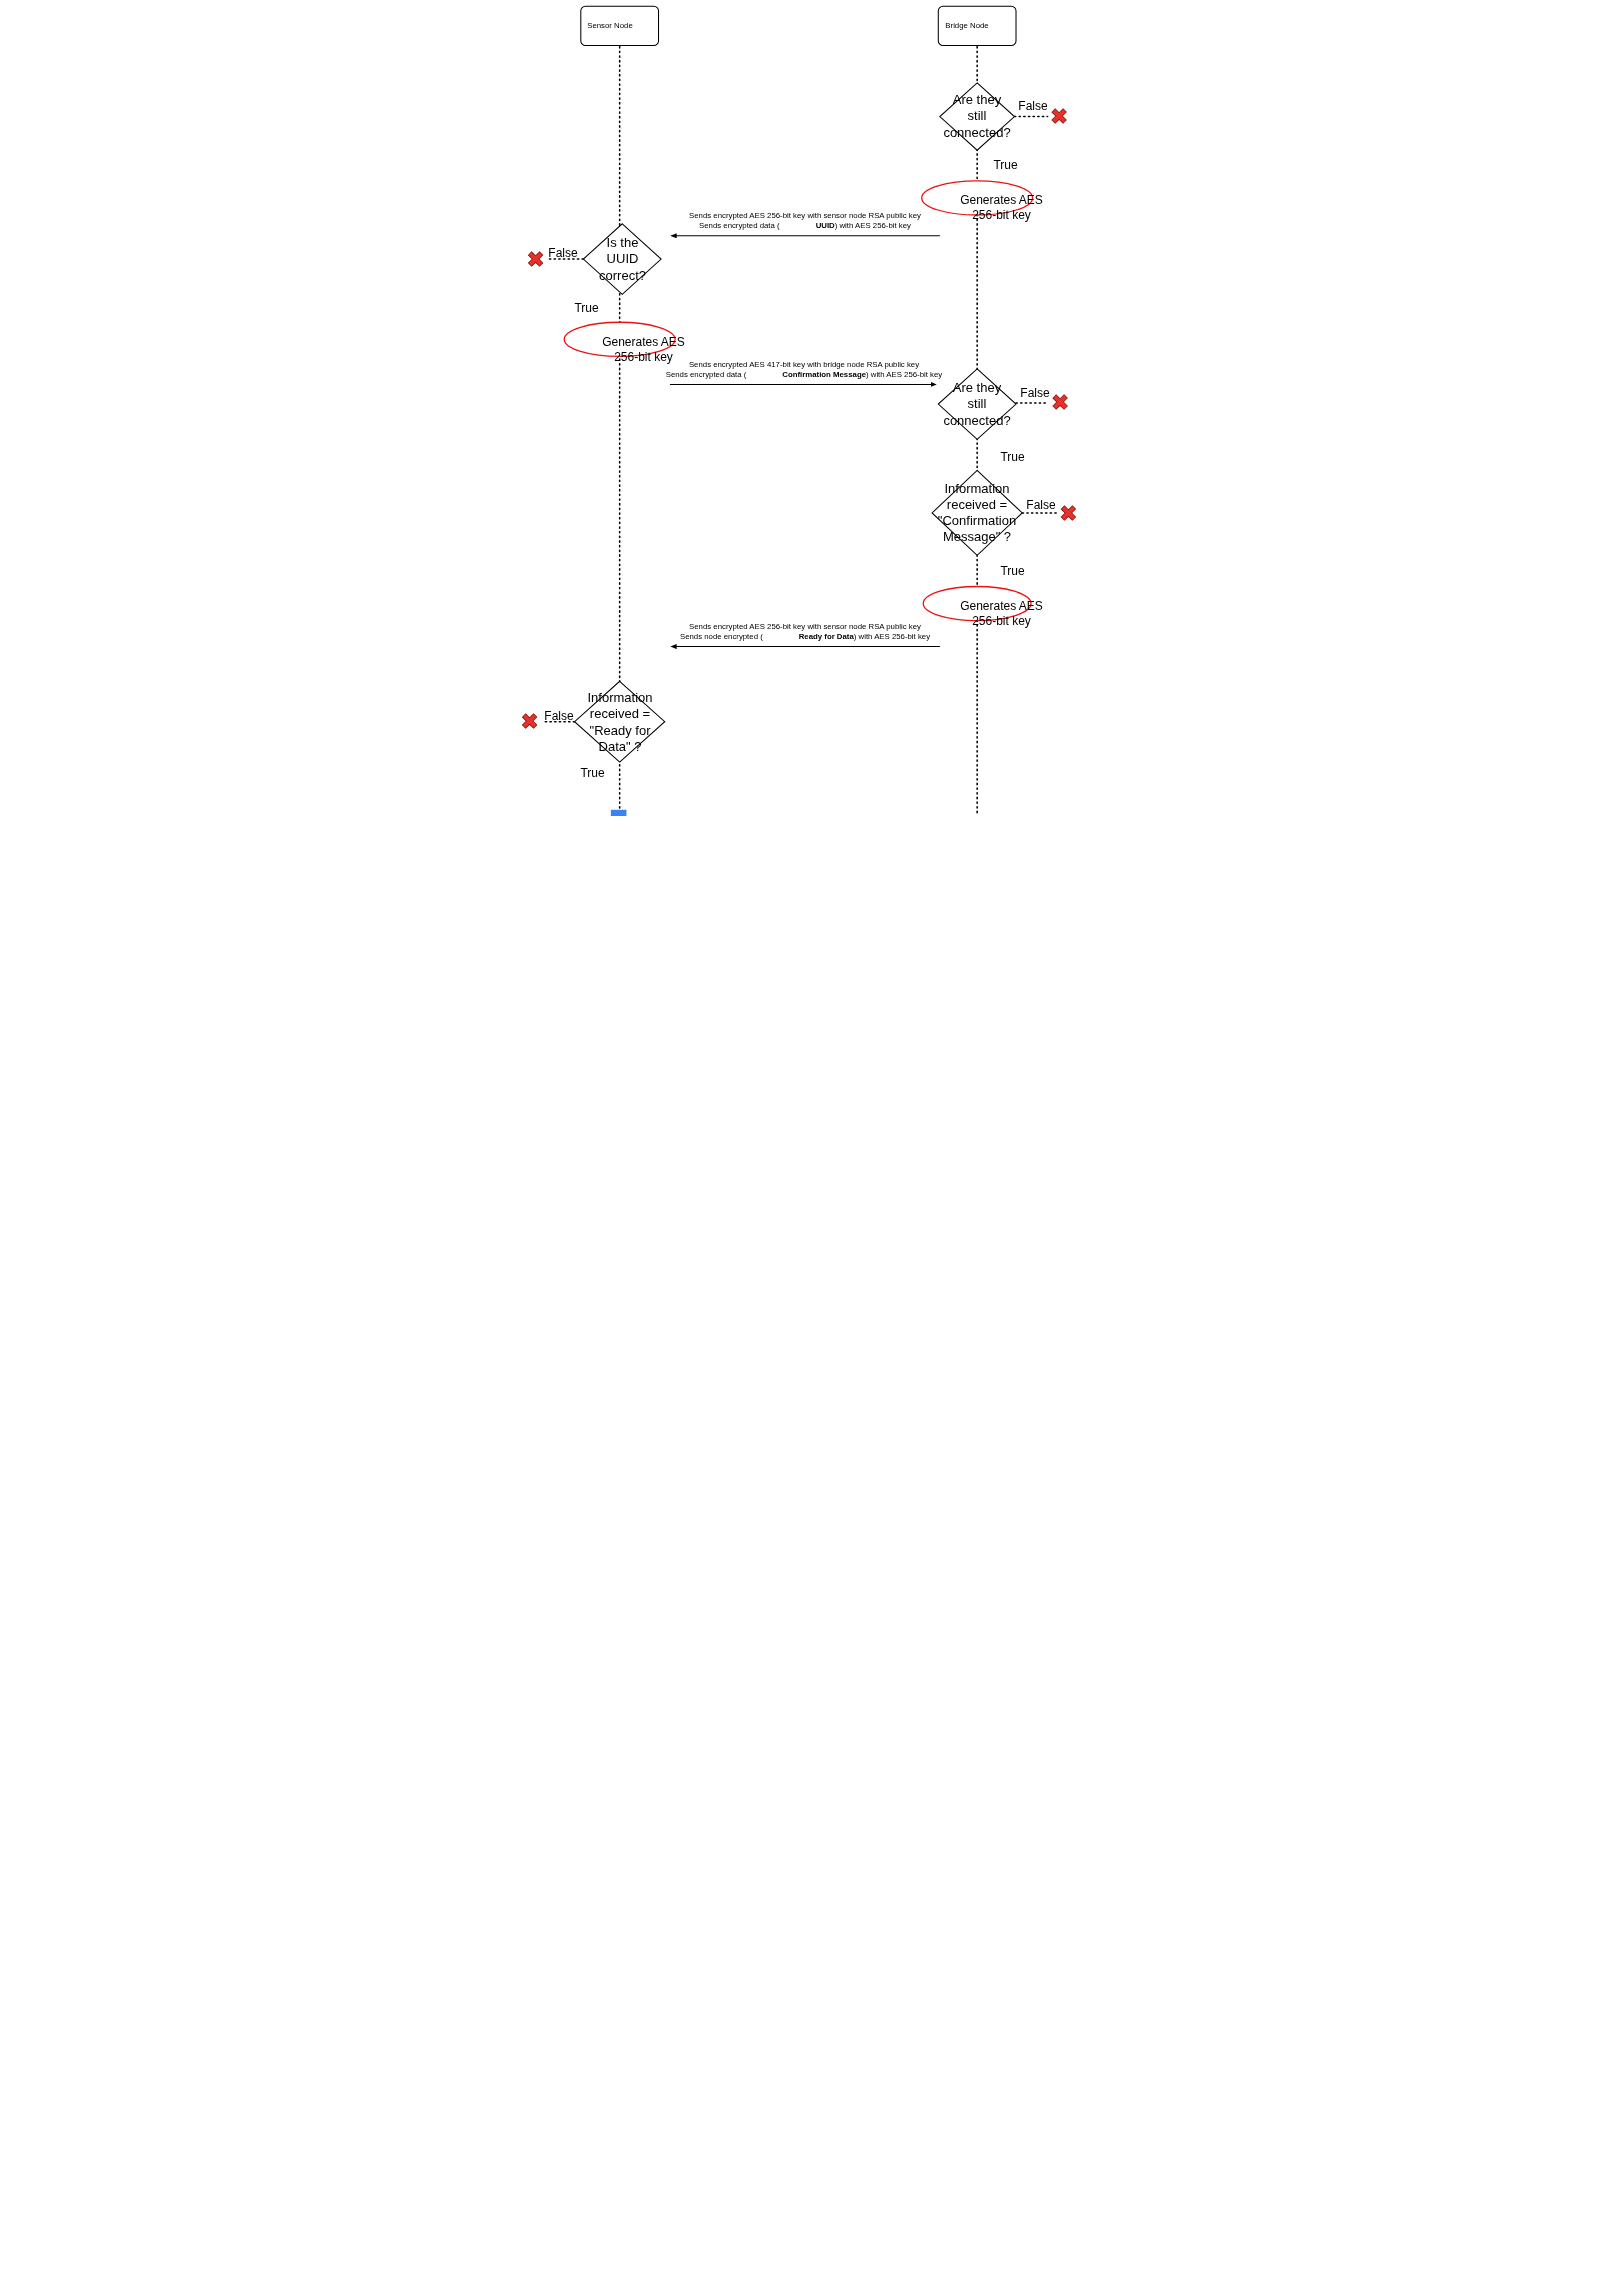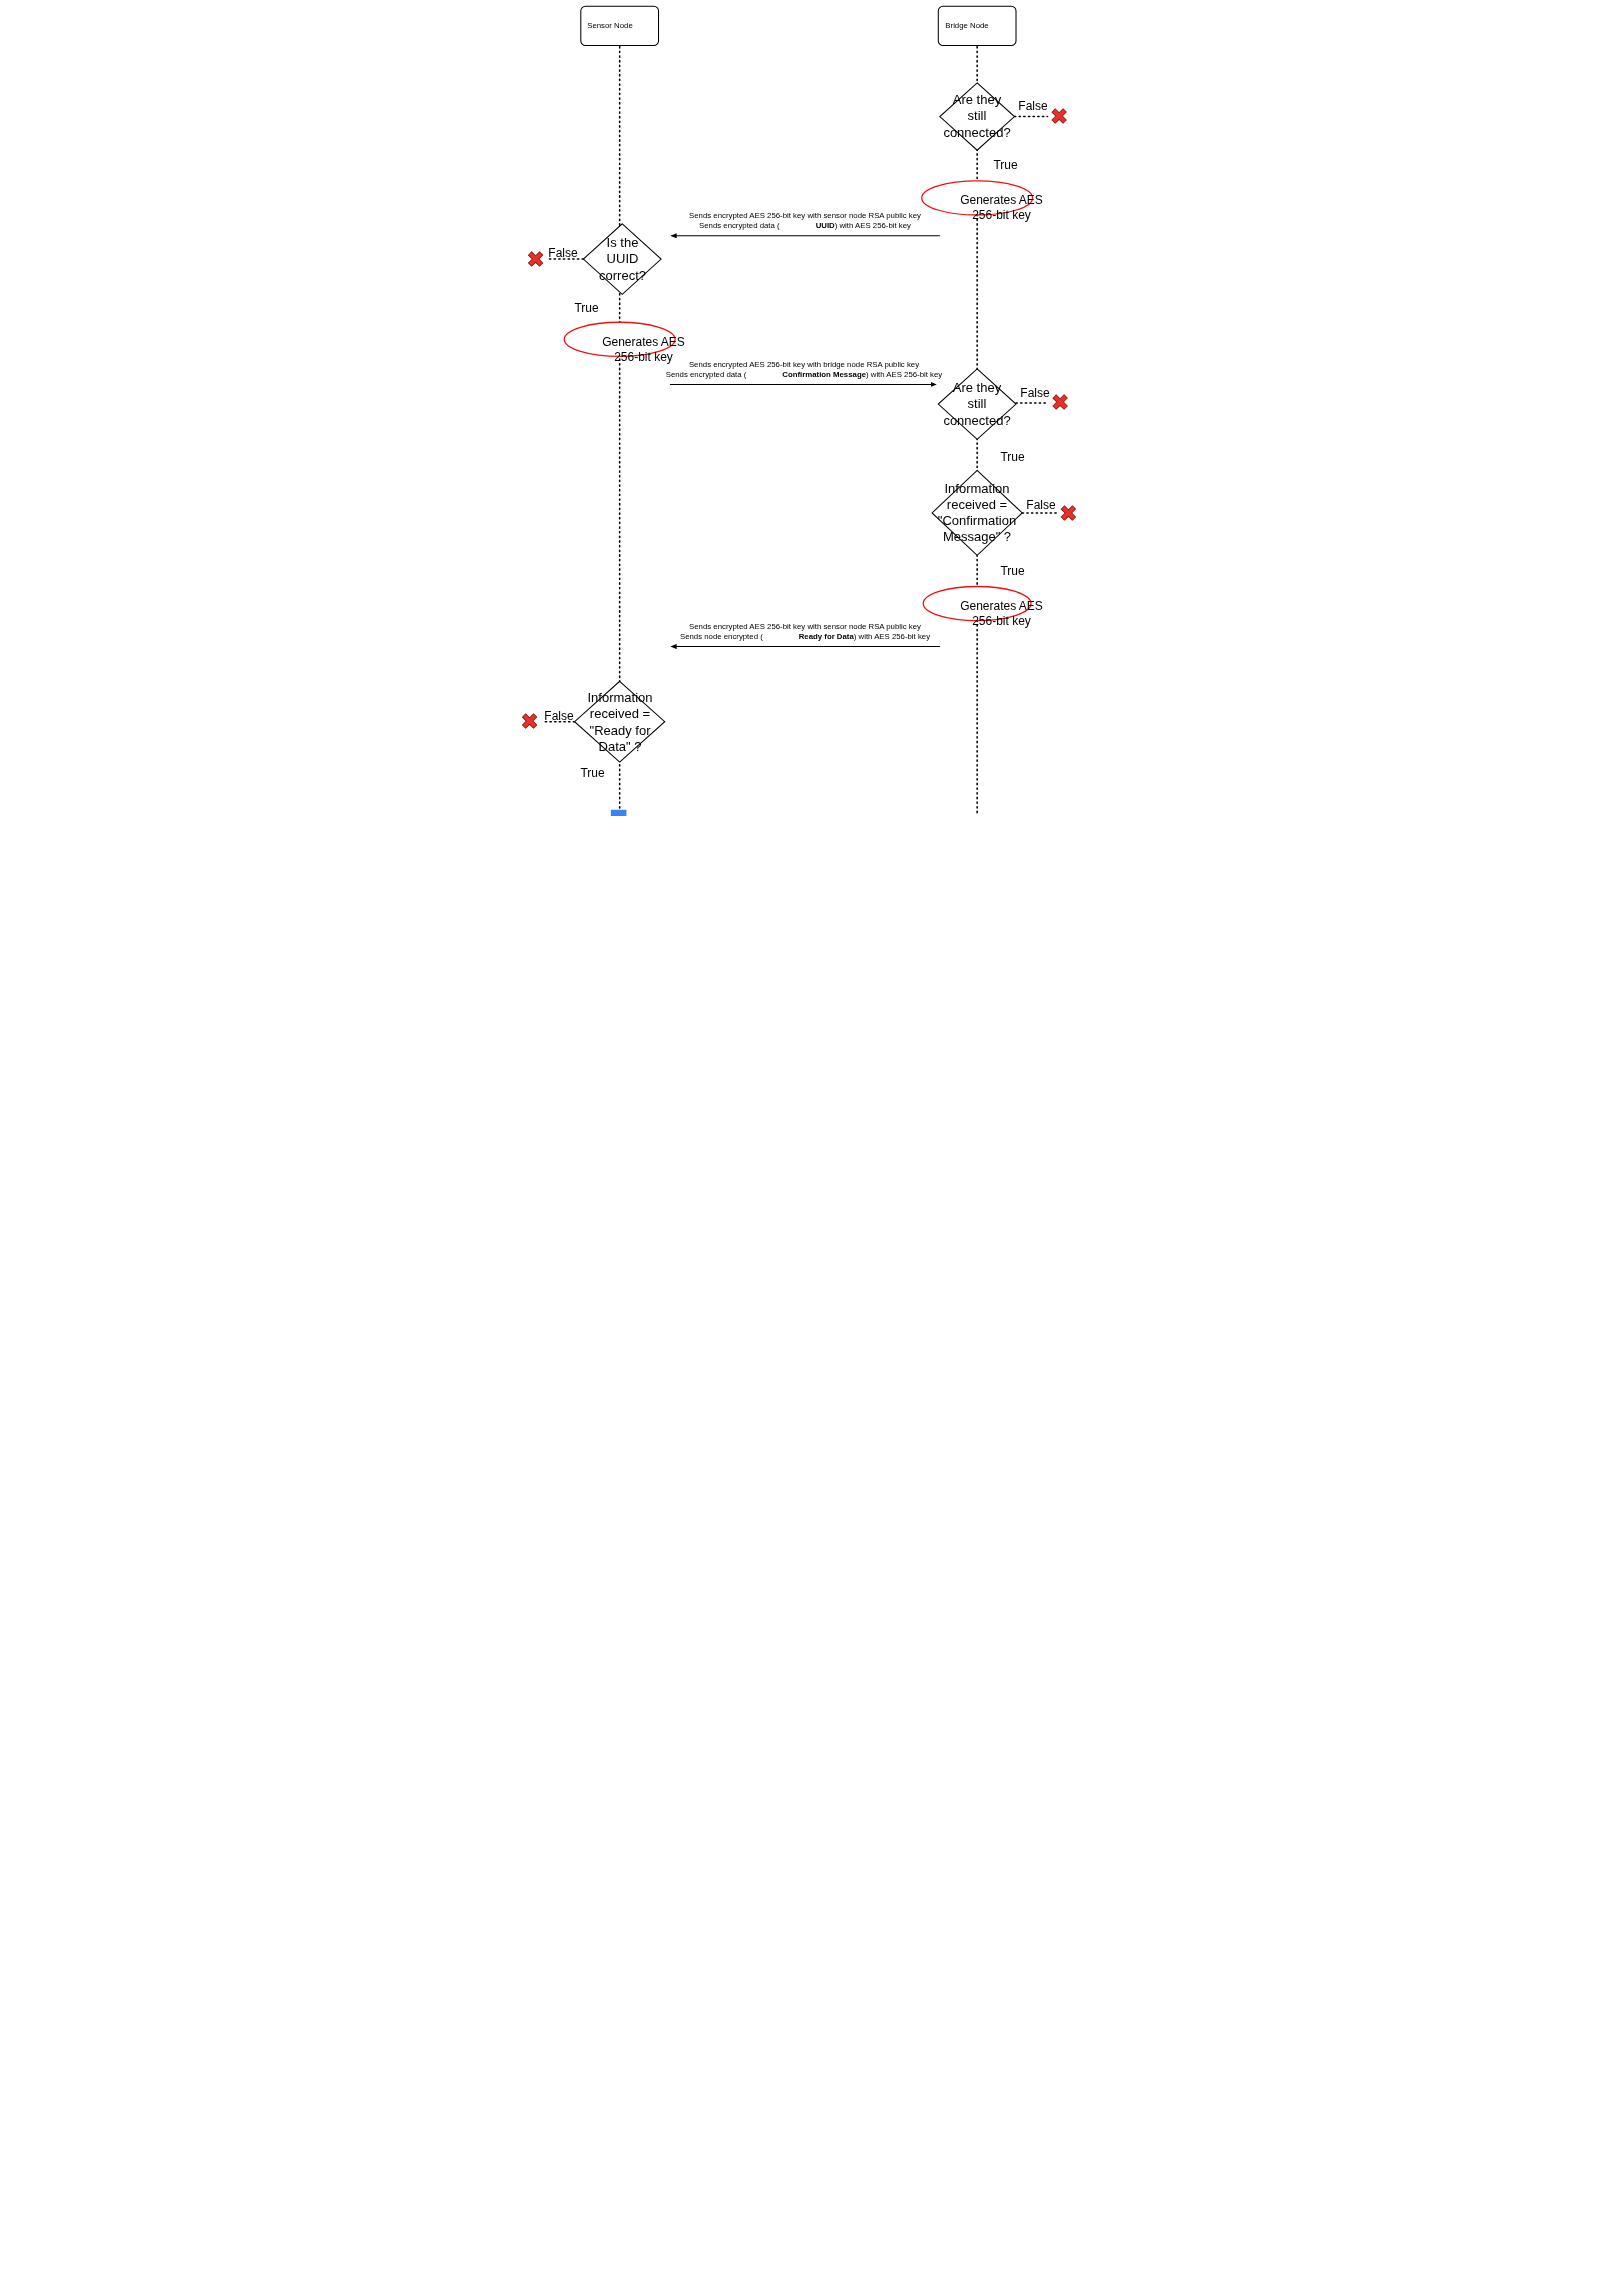--- a/index.html
+++ b/index.html
@@ -83,21 +83,21 @@
 
   <div class="txt ellipse-label" style="left:407px; top:193px; width:109px;">Generates AES 256-bit key</div>
   <div class="txt ellipse-label" style="left:49px; top:335px; width:109px;">Generates AES 256-bit key</div>
   <div class="txt ellipse-label" style="left:407px; top:599px; width:109px;">Generates AES 256-bit key</div>
 
   <div class="txt msg" style="left:140px; top:211px; width:298px;">
     <div>Sends encrypted AES 256-bit key with sensor node RSA public key</div>
     <div><span>Sends encrypted data (</span><b>UUID</b><span>) with AES 256-bit key</span></div>
   </div>
   <div class="txt msg" style="left:143px; top:360px; width:290px;">
-    <div>Sends encrypted AES 256-bit key with bridge node RSA public key</div>
+    <div>Sends encrypted AES 417-bit key with bridge node RSA public key</div>
     <div><span>Sends encrypted data (</span><b>Confirmation Message</b><span>) with AES 256-bit key</span></div>
   </div>
   <div class="txt msg" style="left:140px; top:622px; width:298px;">
     <div>Sends encrypted AES 256-bit key with sensor node RSA public key</div>
     <div><span>Sends node encrypted (</span><b>Ready for Data</b><span>) with AES 256-bit key</span></div>
   </div>
 
   <div class="txt tf" style="left:501px; top:99px; width:32px;">False</div>
   <div class="txt tf" style="left:474px; top:158px; width:31px;">True</div>
 

